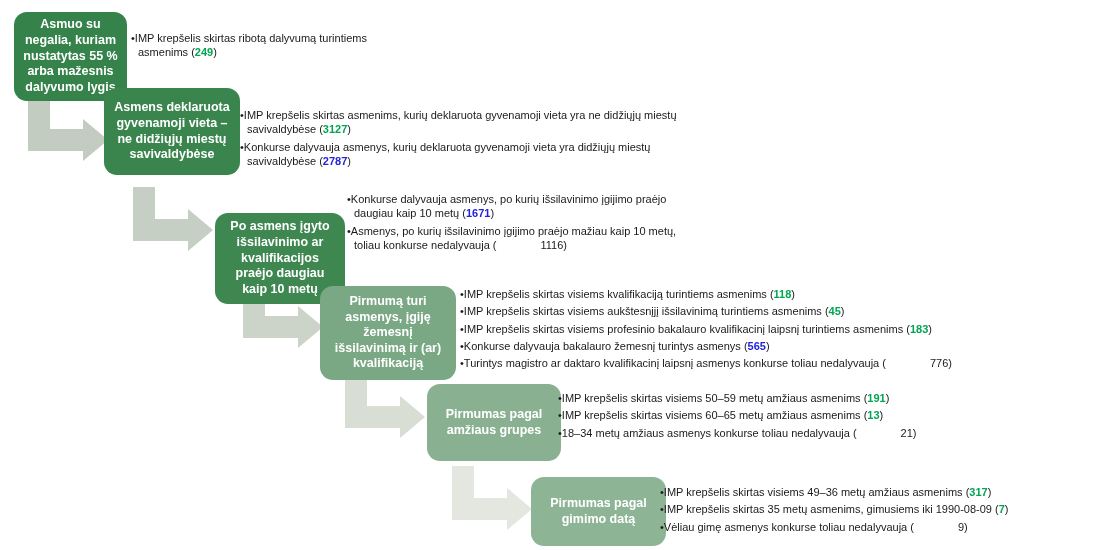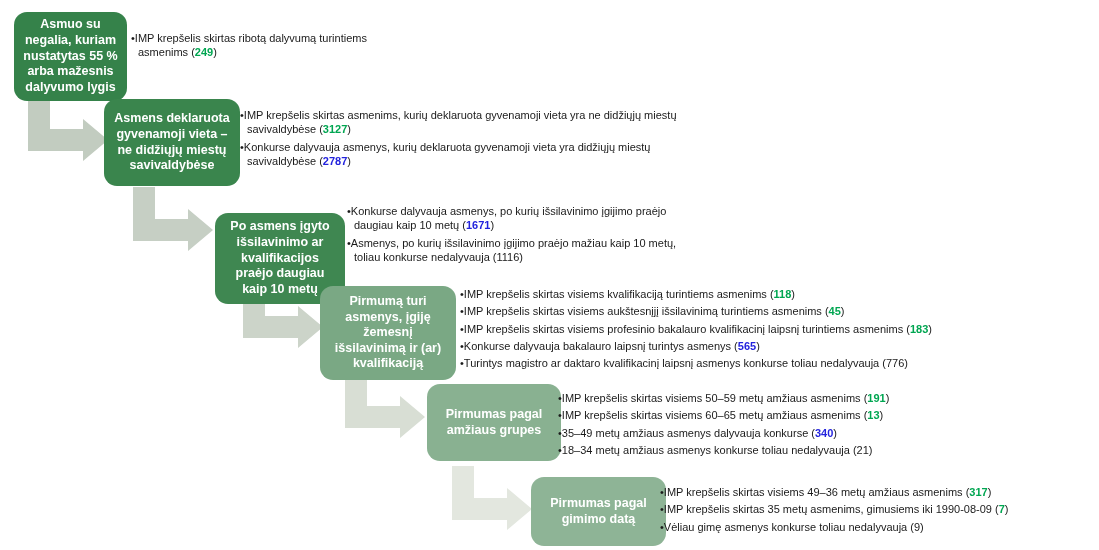--- a/index.html
+++ b/index.html
@@ -16,21 +16,21 @@
   .box4{background:var(--box4);} .box5{background:var(--box5);} .box6{background:var(--box6);}
   .bullets{
     position:absolute;list-style:none;margin:0;padding:0;font-size:11px;
     line-height:1.3;color:#1a1a1a;
   }
   .bullets li{padding-left:7px;text-indent:-7px;margin:0 0 3px 0;}
   .bullets li::before{content:"\2022";}
   .num{font-weight:700;}
   .num.green{color:var(--num-green);}
   .num.blue{color:var(--num-blue);}
-  .num.plain{font-weight:400;color:inherit;}
+  .num.plain{font-weight:400;color:inherit;margin-left:44px;}
   .arrow{position:absolute;}
   .a1 polygon{fill:var(--arrow1);} .a2 polygon{fill:var(--arrow2);} .a3 polygon{fill:var(--arrow3);}
   .a4 polygon{fill:var(--arrow4);} .a5 polygon{fill:var(--arrow5);}
 </style>
 </head>
 <body>
 
 <div class="canvas">
 
   <svg class="arrow a1" style="left:28px;top:97px" width="82" height="66" viewBox="0 0 82 66">
@@ -45,21 +45,21 @@
   <svg class="arrow a4" style="left:345px;top:374px" width="82" height="66" viewBox="0 0 82 66">
       <polygon points="0,0 22,0 22,32 55,32 55,22 80,43 55,64 55,54 0,54"></polygon>
     </svg>
   <svg class="arrow a5" style="left:452px;top:466px" width="82" height="66" viewBox="0 0 82 66">
       <polygon points="0,0 22,0 22,32 55,32 55,22 80,43 55,64 55,54 0,54"></polygon>
     </svg>
 
   <div class="box box1" style="left:14px;top:12px;width:113px;height:89px">
     <span>Asmuo su negalia, kuriam nustatytas 55 % arba mažesnis dalyvumo lygis</span>
   </div>
-  <div class="box box2" style="left:104px;top:99px;width:136px;height:87px">
+  <div class="box box2" style="left:104px;top:88px;width:136px;height:87px">
     <span>Asmens deklaruota gyvenamoji vieta – ne didžiųjų miestų savivaldybėse</span>
   </div>
   <div class="box box3" style="left:215px;top:193px;width:130px;height:91px">
     <span>Po asmens įgyto išsilavinimo ar kvalifikacijos praėjo daugiau kaip 10 metų</span>
   </div>
   <div class="box box5" style="left:427px;top:384px;width:134px;height:77px">
     <span>Pirmumas pagal amžiaus grupes</span>
   </div>
   <div class="box box4" style="left:320px;top:286px;width:136px;height:94px">
     <span>Pirmumą turi asmenys, įgiję žemesnį išsilavinimą ir (ar) kvalifikaciją</span>
@@ -70,37 +70,36 @@
 
   <ul class="bullets" style="left:131px;top:31px;width:248px">
     <li><span>IMP krepšelis skirtas ribotą dalyvumą turintiems asmenims (</span><span class="num green">249</span><span>)</span></li>
   </ul>
 
   <ul class="bullets" style="left:240px;top:108px;width:448px">
     <li><span>IMP krepšelis skirtas asmenims, kurių deklaruota gyvenamoji vieta yra ne didžiųjų miestų savivaldybėse (</span><span class="num green">3127</span><span>)</span></li>
     <li><span>Konkurse dalyvauja asmenys, kurių deklaruota gyvenamoji vieta yra didžiųjų miestų savivaldybėse (</span><span class="num blue">2787</span><span>)</span></li>
   </ul>
 
-  <ul class="bullets" style="left:347px;top:204px;width:348px">
+  <ul class="bullets" style="left:347px;top:192px;width:348px">
     <li><span>Konkurse dalyvauja asmenys, po kurių išsilavinimo įgijimo praėjo daugiau kaip 10 metų (</span><span class="num blue">1671</span><span>)</span></li>
     <li><span>Asmenys, po kurių išsilavinimo įgijimo praėjo mažiau kaip 10 metų, toliau konkurse nedalyvauja (</span><span class="num plain">1116</span><span>)</span></li>
   </ul>
 
   <ul class="bullets" style="left:460px;top:287px;width:645px">
     <li><span>IMP krepšelis skirtas visiems kvalifikaciją turintiems asmenims (</span><span class="num green">118</span><span>)</span></li>
     <li><span>IMP krepšelis skirtas visiems aukštesnįjį išsilavinimą turintiems asmenims (</span><span class="num green">45</span><span>)</span></li>
     <li><span>IMP krepšelis skirtas visiems profesinio bakalauro kvalifikacinį laipsnį turintiems asmenims (</span><span class="num green">183</span><span>)</span></li>
-    <li><span>Konkurse dalyvauja bakalauro laipsnį turintys asmenys (</span><span class="num blue">565</span><span>)</span></li>
+    <li><span>Konkurse dalyvauja bakalauro žemesnį turintys asmenys (</span><span class="num blue">565</span><span>)</span></li>
     <li><span>Turintys magistro ar daktaro kvalifikacinį laipsnį asmenys konkurse toliau nedalyvauja (</span><span class="num plain">776</span><span>)</span></li>
   </ul>
 
   <ul class="bullets" style="left:558px;top:391px;width:520px">
     <li><span>IMP krepšelis skirtas visiems 50–59 metų amžiaus asmenims (</span><span class="num green">191</span><span>)</span></li>
     <li><span>IMP krepšelis skirtas visiems 60–65 metų amžiaus asmenims (</span><span class="num green">13</span><span>)</span></li>
-    <li><span>35–49 metų amžiaus asmenys dalyvauja konkurse (</span><span class="num blue">340</span><span>)</span></li>
     <li><span>18–34 metų amžiaus asmenys konkurse toliau nedalyvauja (</span><span class="num plain">21</span><span>)</span></li>
   </ul>
 
   <ul class="bullets" style="left:660px;top:485px;width:445px">
     <li><span>IMP krepšelis skirtas visiems 49–36 metų amžiaus asmenims (</span><span class="num green">317</span><span>)</span></li>
     <li><span>IMP krepšelis skirtas 35 metų asmenims, gimusiems iki 1990-08-09 (</span><span class="num green">7</span><span>)</span></li>
     <li><span>Vėliau gimę asmenys konkurse toliau nedalyvauja (</span><span class="num plain">9</span><span>)</span></li>
   </ul>
 
 </div>

